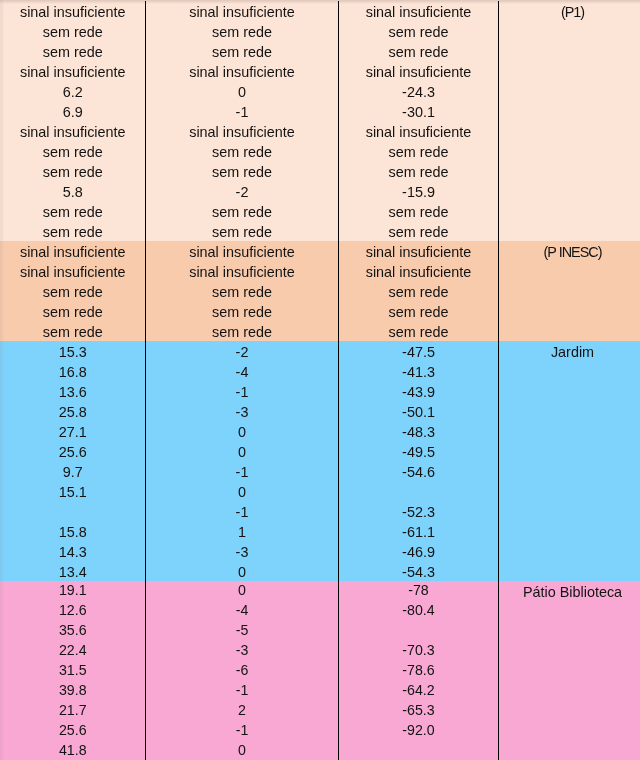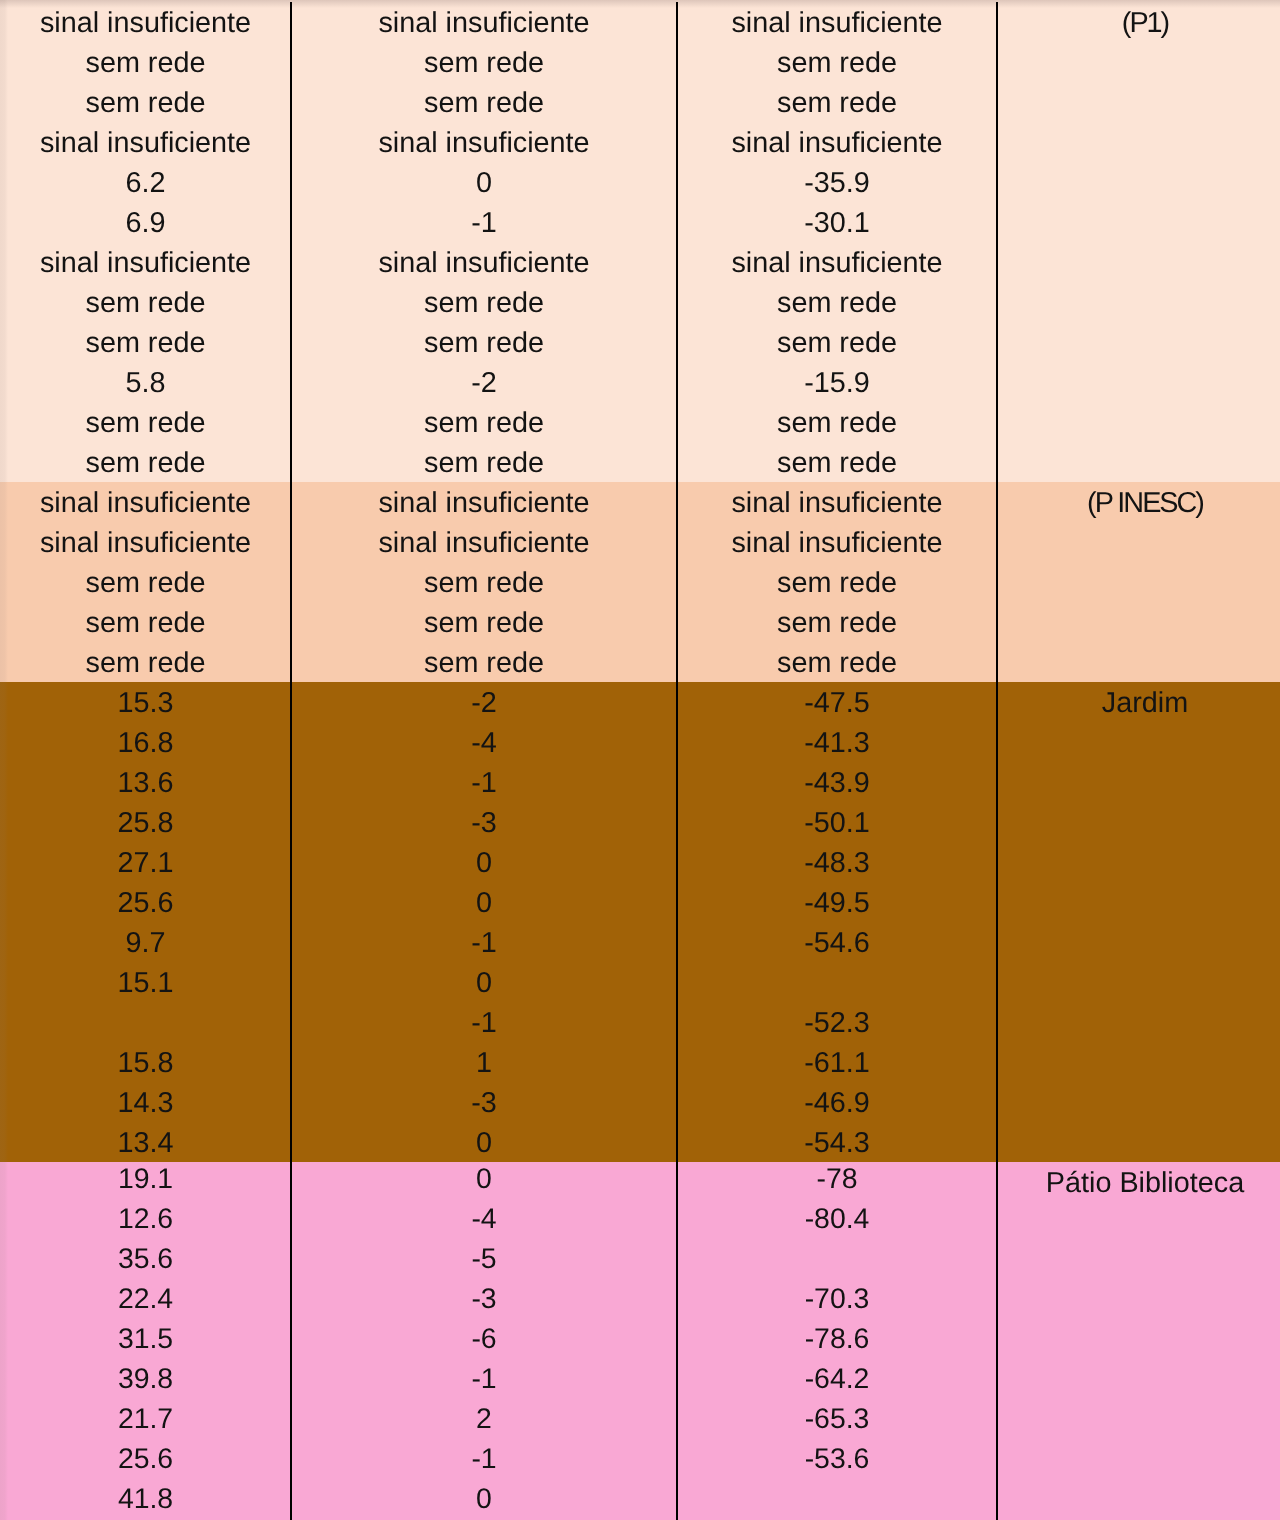--- a/index.html
+++ b/index.html
@@ -78,21 +78,21 @@
           <div class="cell data col-2">sem rede</div>
         </div>
         <div class="row">
           <div class="cell data col-0">sinal insuficiente</div>
           <div class="cell data col-1">sinal insuficiente</div>
           <div class="cell data col-2">sinal insuficiente</div>
         </div>
         <div class="row">
           <div class="cell data col-0">6.2</div>
           <div class="cell data col-1">0</div>
-          <div class="cell data col-2">-35.9</div>
+          <div class="cell data col-2">-24.3</div>
         </div>
         <div class="row">
           <div class="cell data col-0">6.9</div>
           <div class="cell data col-1">-1</div>
           <div class="cell data col-2">-30.1</div>
         </div>
         <div class="row">
           <div class="cell data col-0">sinal insuficiente</div>
           <div class="cell data col-1">sinal insuficiente</div>
           <div class="cell data col-2">sinal insuficiente</div>
@@ -144,21 +144,21 @@
           <div class="cell data col-0">sem rede</div>
           <div class="cell data col-1">sem rede</div>
           <div class="cell data col-2">sem rede</div>
         </div>
         <div class="row">
           <div class="cell data col-0">sem rede</div>
           <div class="cell data col-1">sem rede</div>
           <div class="cell data col-2">sem rede</div>
         </div>
       </div>
-      <div class="grp grp-2" style="background: #a16207;">
+      <div class="grp grp-2" style="background: #7dd3fc;">
         <div class="row">
           <div class="cell data col-0">15.3</div>
           <div class="cell data col-1">-2</div>
           <div class="cell data col-2">-47.5</div>
           <div class="cell label col-3">Jardim</div>
         </div>
         <div class="row">
           <div class="cell data col-0">16.8</div>
           <div class="cell data col-1">-4</div>
           <div class="cell data col-2">-41.3</div>
@@ -244,21 +244,21 @@
           <div class="cell data col-2">-64.2</div>
         </div>
         <div class="row">
           <div class="cell data col-0">21.7</div>
           <div class="cell data col-1">2</div>
           <div class="cell data col-2">-65.3</div>
         </div>
         <div class="row">
           <div class="cell data col-0">25.6</div>
           <div class="cell data col-1">-1</div>
-          <div class="cell data col-2">-53.6</div>
+          <div class="cell data col-2">-92.0</div>
         </div>
         <div class="row">
           <div class="cell data col-0">41.8</div>
           <div class="cell data col-1">0</div>
         </div>
       </div>
     </div>
   <div class="edge-left"></div>
   <div class="edge-top"></div>
   <div class="vline" style="left:145px"></div>

